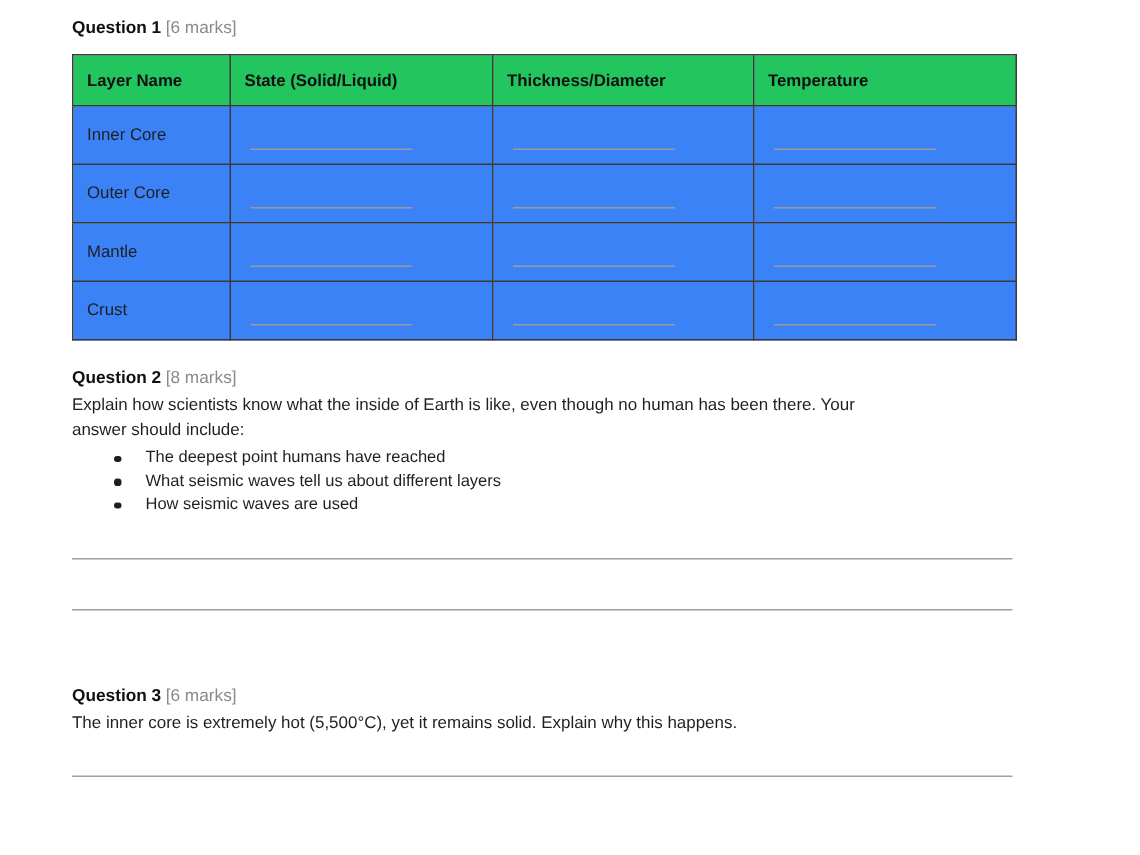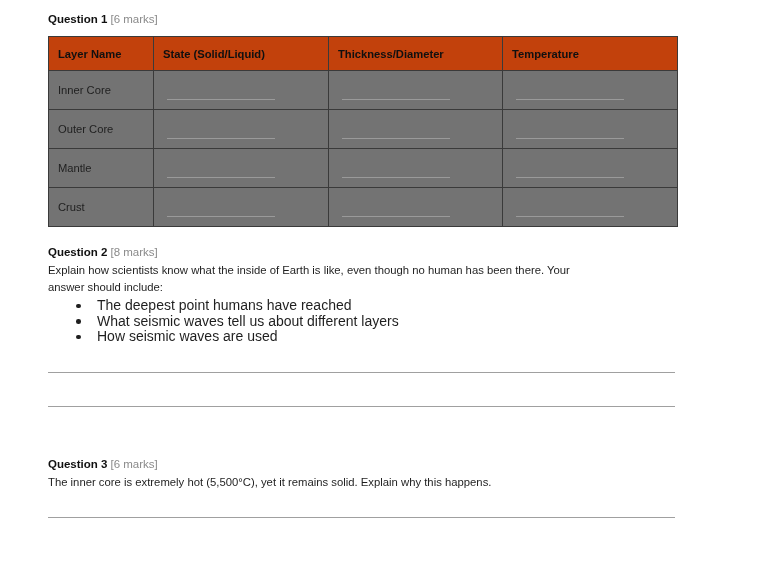--- a/index.html
+++ b/index.html
@@ -65,34 +65,34 @@
     table-layout: fixed;
   }
   .layers-table th,
   .layers-table td {
     border: 1.4px solid #3a3a3a;
     padding: 0;
     vertical-align: middle;
     text-align: left;
   }
   .layers-table th {
-    background: #c2410c;
+    background: #22c55e;
     height: 33px;
     font-size: 11.2px;
     font-weight: bold;
     color: #101010;
     padding-left: 9px;
   }
   .layers-table td {
     height: 38px;
     font-size: 11.2px;
     font-weight: normal;
     color: #1f1f1f;
     padding-left: 9px;
-    background: #737373;
+    background: #3b82f6;
   }
   .col-layer  { width: 105px; }
   .col-state  { width: 175px; }
   .col-thick  { width: 174px; }
   .col-temp   { width: 175px; }
 
   .cell-blank {
     position: relative;
     height: 100%;
   }
@@ -105,21 +105,21 @@
   }
 
   
   .bullet-list {
     list-style: none;
     margin: 3px 0 0 0;
     padding: 0;
   }
   .bullet-list li {
     position: relative;
-    font-size: 14px;
+    font-size: 11px;
     line-height: 15px;
     color: #1f1f1f;
     padding-left: 49px;
     margin-bottom: 0.5px;
   }
   .bullet-list li .dot {
     position: absolute;
     left: 28px;
     top: 5.5px;
     width: 4.5px;

